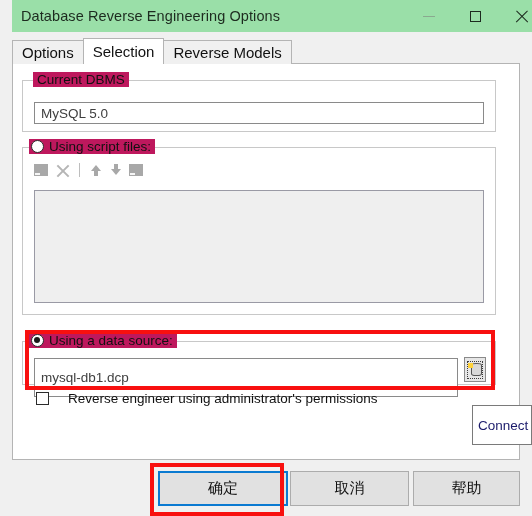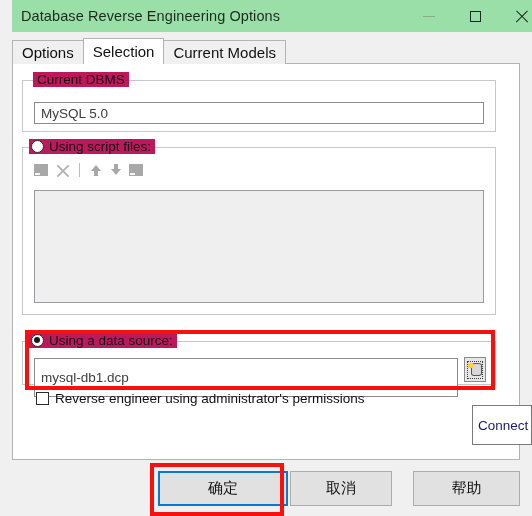--- a/index.html
+++ b/index.html
@@ -111,21 +111,21 @@
     box-sizing: border-box; display: inline-block;
     position: relative; flex: none;
   }
   .radio.checked::after {
     content: ""; position: absolute;
     left: 2.2px; top: 2.2px; width: 6px; height: 6px;
     border-radius: 50%; background: #1a1a1a;
   }
   .checkbox-row {
     position: absolute; left: 36px; top: 391px;
-    display: flex; align-items: center; gap: 6px;
+    display: flex; align-items: center; gap: 19px;
     font-size: 13.5px; color: #111;
   }
   .checkbox {
     width: 13px; height: 13px;
     border: 1.4px solid #2b2b2b; background: #fff;
     box-sizing: border-box; flex: none;
   }
 
   
   .textfield {
@@ -247,21 +247,21 @@
     position: absolute;
     height: 35px;
     background: #e1e1e1;
     border: 1px solid #acacac;
     box-sizing: border-box;
     display: flex; align-items: center; justify-content: center;
     font-size: 15px;
     color: #111;
   }
   .btn-ok     { left: 158px; top: 471px; width: 130px; border: 2px solid #0a7ad1; background:#e1e1e1; }
-  .btn-cancel { left: 290px; top: 471px; width: 102px; }
+  .btn-cancel { left: 290px; top: 471px; width: 119px; }
   .btn-help   { left: 413px; top: 471px; width: 107px; }
 </style>
 </head>
 <body>
 
 <div class="window">
 
   <div class="titlebar">
     <div class="title-text">Database Reverse Engineering Options</div>
     <div class="win-controls">
@@ -278,21 +278,21 @@
   </div>
 
   <div class="tabstrip">
     <div class="tab">
       <span>Options</span>
     </div>
     <div class="tab active">
       <span>Selection</span>
     </div>
     <div class="tab">
-      <span>Current Models</span>
+      <span>Reverse Models</span>
     </div>
   </div>
 
   <div class="tabpage"></div>
 
   <div class="group grp-dbms">
     <span class="group-title">Current DBMS</span>
   </div>
   <div class="textfield fld-dbms">
     <span>MySQL 5.0</span>

